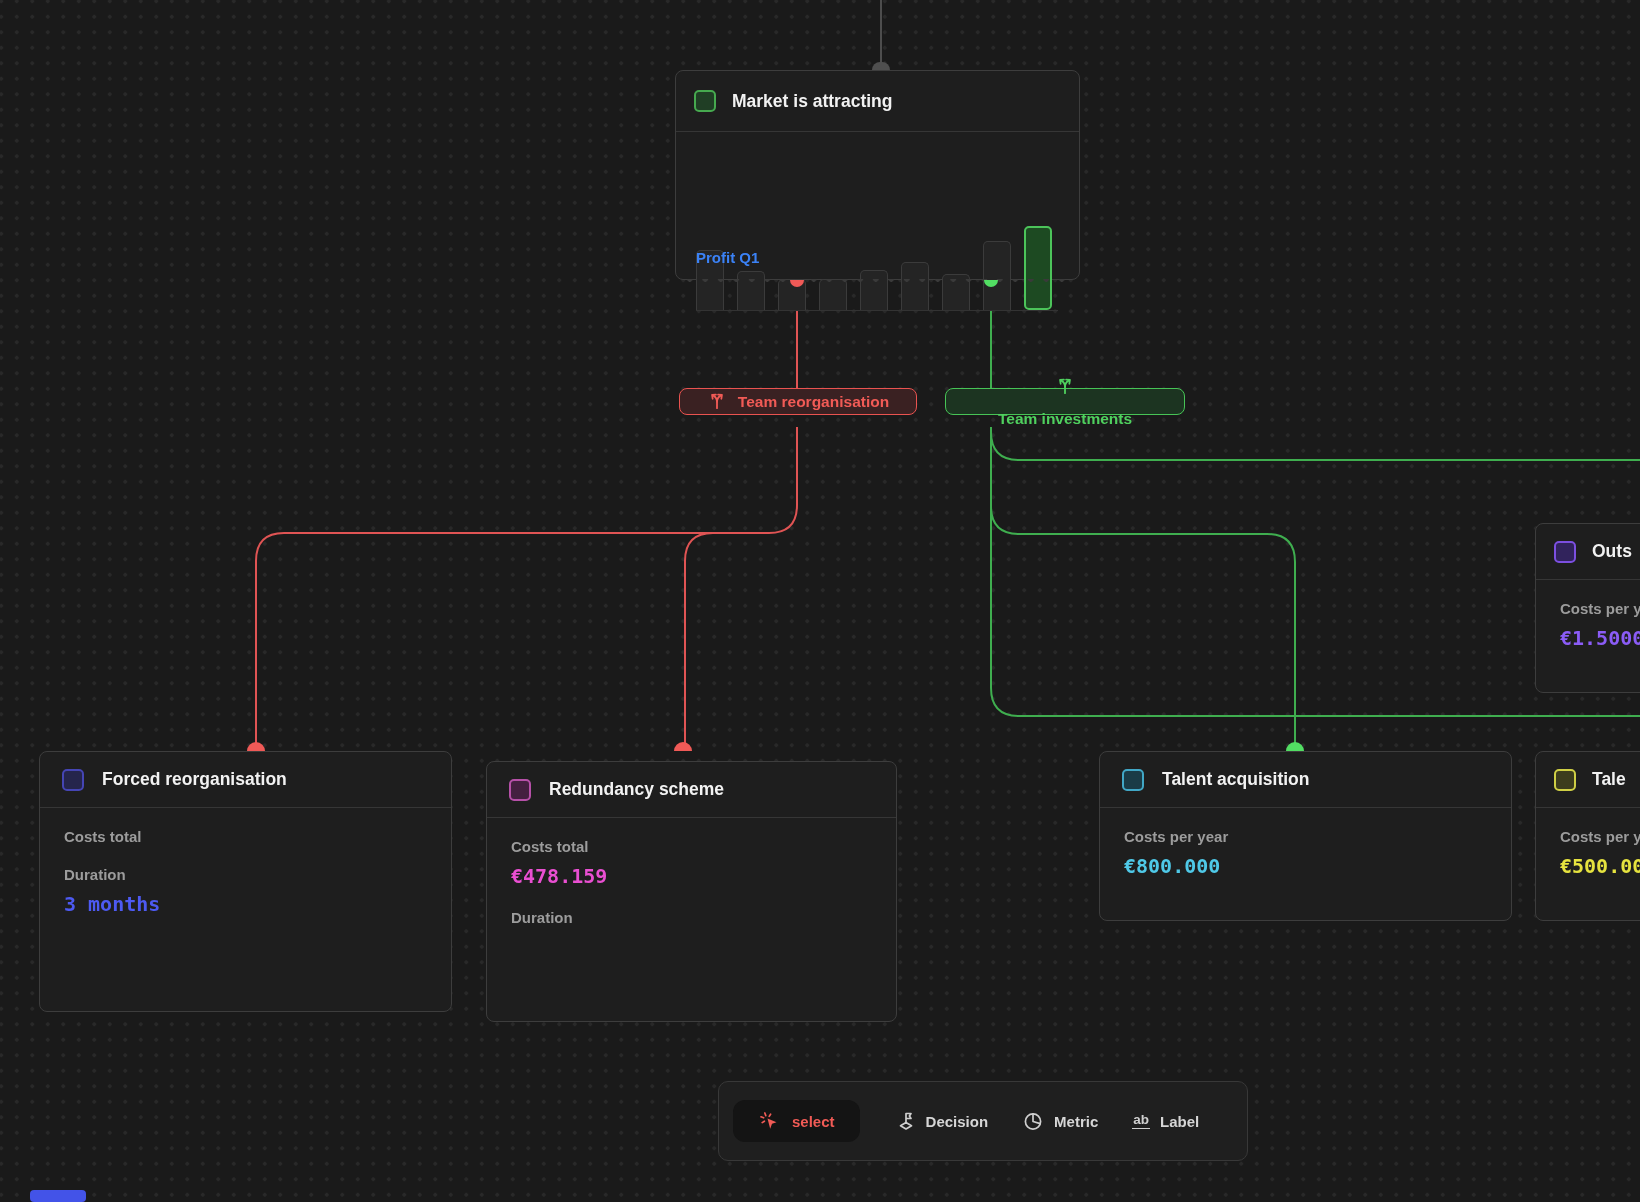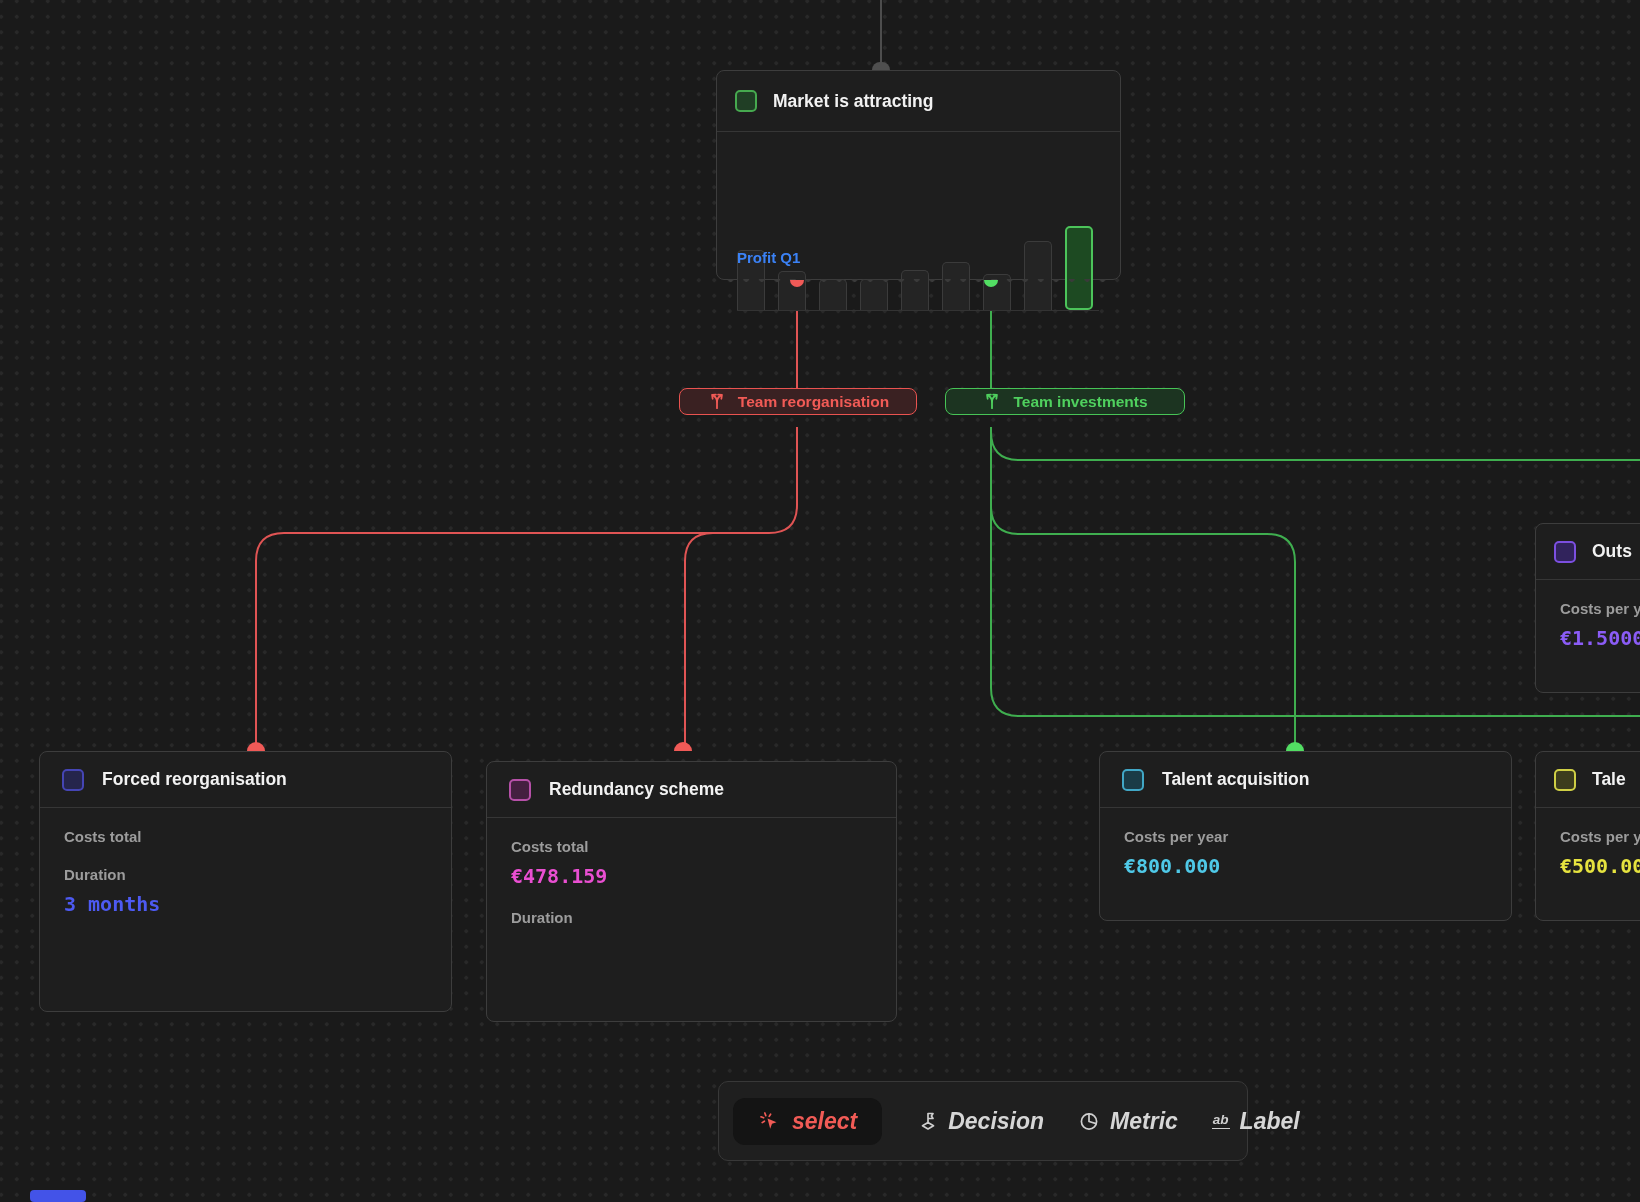--- a/index.html
+++ b/index.html
@@ -33,21 +33,21 @@
   .dome{position:absolute;z-index:4;}
   .dome.up{border-radius:9px 9px 0 0;}
   .dome.down{border-radius:0 0 7px 7px;}
   
   .decision{position:absolute;height:27px;border-radius:8px;display:flex;align-items:center;justify-content:center;gap:11px;
             border:1.5px solid var(--db,#555);background:var(--dg,#222);color:var(--dc,#fff);
             font-size:15.5px;font-weight:bold;z-index:3;box-sizing:border-box;white-space:nowrap;}
   
   #toolbar{position:absolute;left:718px;top:1081px;width:530px;height:80px;background:#1f1f1f;
            border:1px solid #383838;border-radius:10px;display:flex;align-items:center;padding:0 14px;z-index:5;box-sizing:border-box;}
-  .tool{display:flex;align-items:center;gap:10px;color:#d6d6d6;font-size:23px;font-weight:600;margin-left:34px;cursor:default;font-style:italic;}
+  .tool{display:flex;align-items:center;gap:10px;color:#d6d6d6;font-size:15px;font-weight:600;margin-left:34px;cursor:default;}
   .tool.active{margin-left:0;background:#141414;border-radius:12px;padding:10px 25px;color:#f15b56;gap:12px;}
   .tool svg{display:block;}
   .ab-icon{font-size:13.5px;font-weight:bold;color:#cfcfcf;border-bottom:1.7px solid #cfcfcf;line-height:1.05;padding:0 1px 1px 1px;}
   .ab-icon::before{content:"ab";}
   #view-indicator{position:absolute;left:30px;top:1190px;width:56px;height:12px;border-radius:4px;z-index:6;}
 </style>
 </head>
 <body>
 
 <div id="canvas" style="--bg: #1a1a1a; --dot: #292929;"></div>
@@ -55,21 +55,21 @@
 <svg id="edges" width="1640" height="1202">
   <path d="M881 0 V66" stroke="var(--egrey)" stroke-width="2" fill="none"></path>
   <path d="M797 280 V388" stroke="var(--ered)" stroke-width="2" fill="none"></path>
   <path d="M797 427 V505 Q797 533 769 533 H284 Q256 533 256 561 V744" stroke="var(--ered)" stroke-width="2" fill="none"></path>
   <path d="M727 533 H713 Q685 533 685 561 V744" stroke="var(--ered)" stroke-width="2" fill="none"></path>
   <path d="M991 280 V388 M991 427 V688 Q991 716 1019 716 H1640" stroke="var(--egreen)" stroke-width="2" fill="none"></path>
   <path d="M991 432 Q991 460 1019 460 H1640" stroke="var(--egreen)" stroke-width="2" fill="none"></path>
   <path d="M991 506 Q991 534 1019 534 H1267 Q1295 534 1295 562 V744" stroke="var(--egreen)" stroke-width="2" fill="none"></path>
 </svg>
 
-<div class="node" id="market-node" style="left:675px;top:70px;width:405px;height:210px;margin-left:41px;">
+<div class="node" id="market-node" style="left:675px;top:70px;width:405px;height:210px;">
   <div id="market-header">
     <div class="sq-icon"></div>
     <div class="node-title">Market is attracting</div>
   </div>
   <div class="divider" style="margin:0;"></div>
   <div id="bars">
       <div class="bar" style="height: 60px;"></div>
       <div class="bar" style="height: 39px;"></div>
       <div class="bar" style="height: 31px;"></div>
       <div class="bar" style="height: 31px;"></div>
@@ -94,21 +94,21 @@
   <span>
     <svg width="20" height="20" viewBox="0 0 22 22" fill="none" stroke="currentColor" stroke-width="2" stroke-linecap="round" stroke-linejoin="round">
       <path d="M11 20 V13 Q11 8.5 7 6.2"></path>
         <polyline points="6.2,9.6 5.6,5.4 9.8,5"></polyline>
       <path d="M11 13 Q11 8.5 15 6.2"></path>
         <polyline points="15.8,9.6 16.4,5.4 12.2,5"></polyline>
     </svg>
   </span>
   <span>Team reorganisation</span>
 </div>
-<div class="decision" style="left: 945px; top: 388px; width: 240px; --db: #47c456; --dg: #1c3421; --dc: #4fd05e;">
+<div class="decision" style="left: 945px; top: 388px; width: 240px; flex-direction: column; --db: #47c456; --dg: #1c3421; --dc: #4fd05e;">
   <span>
     <svg width="20" height="20" viewBox="0 0 22 22" fill="none" stroke="currentColor" stroke-width="2" stroke-linecap="round" stroke-linejoin="round">
       <path d="M11 20 V13 Q11 8.5 7 6.2"></path>
         <polyline points="6.2,9.6 5.6,5.4 9.8,5"></polyline>
       <path d="M11 13 Q11 8.5 15 6.2"></path>
         <polyline points="15.8,9.6 16.4,5.4 12.2,5"></polyline>
     </svg>
   </span>
   <span>Team investments</span>
 </div>

